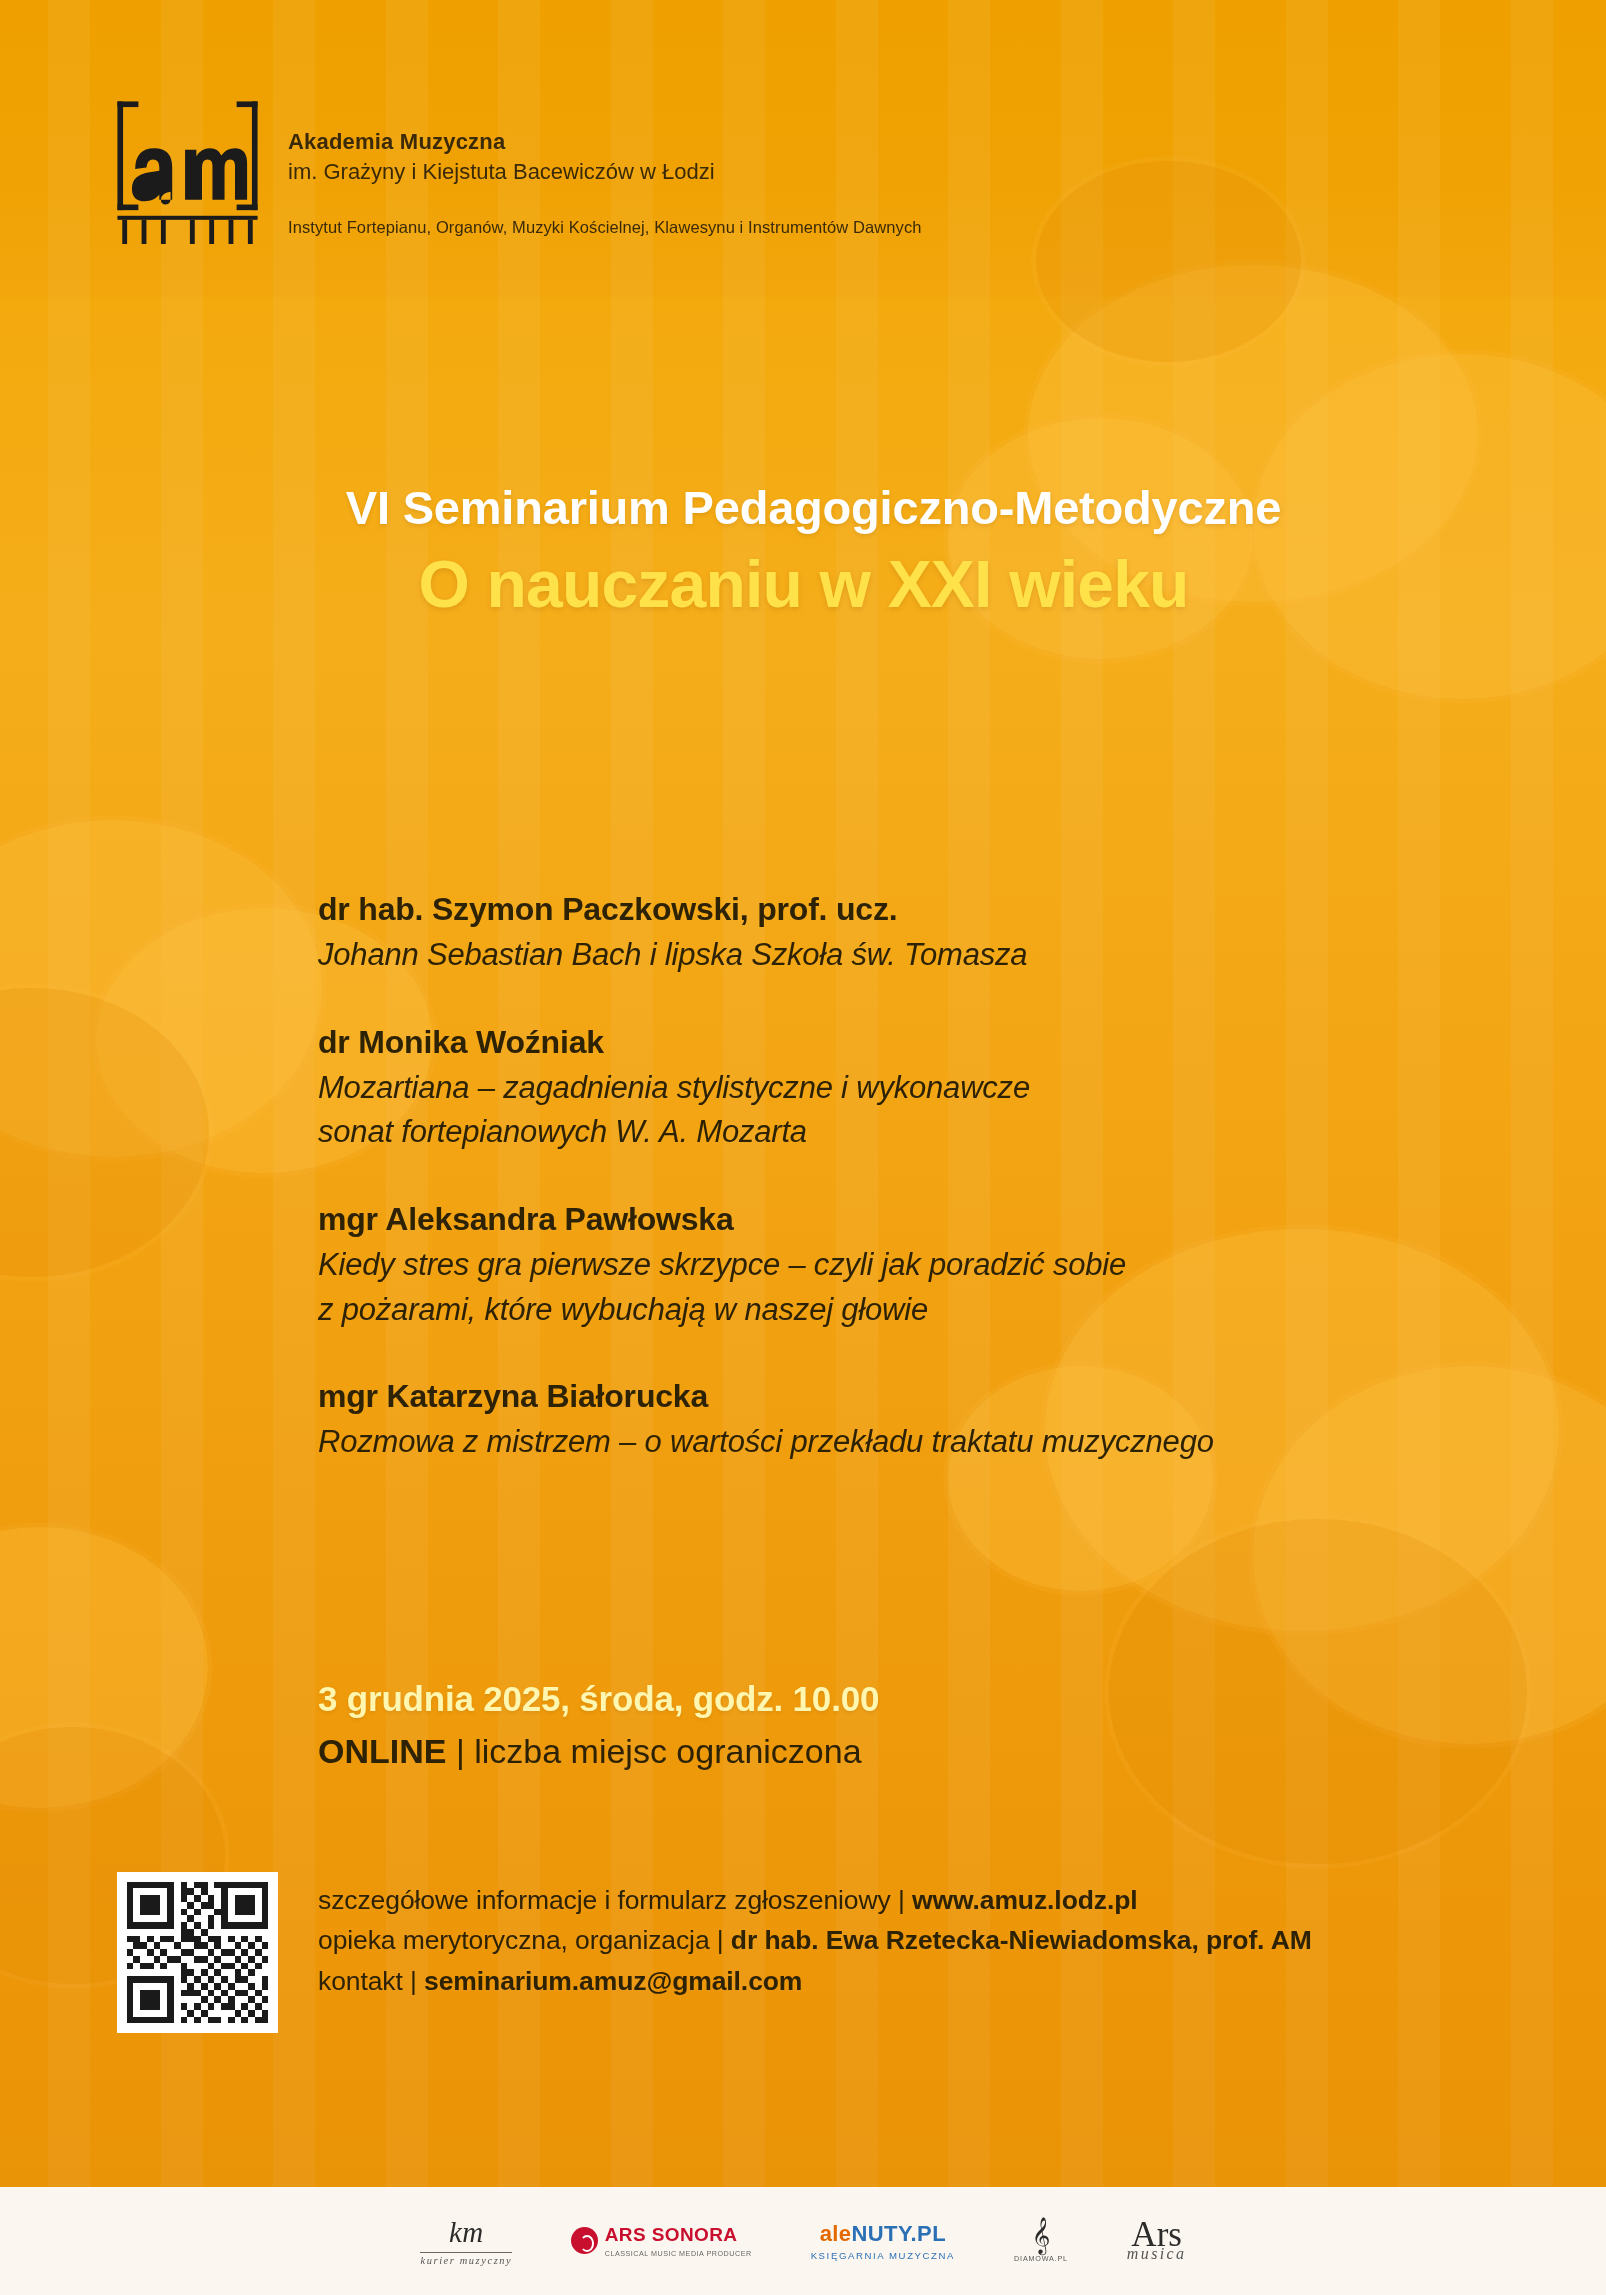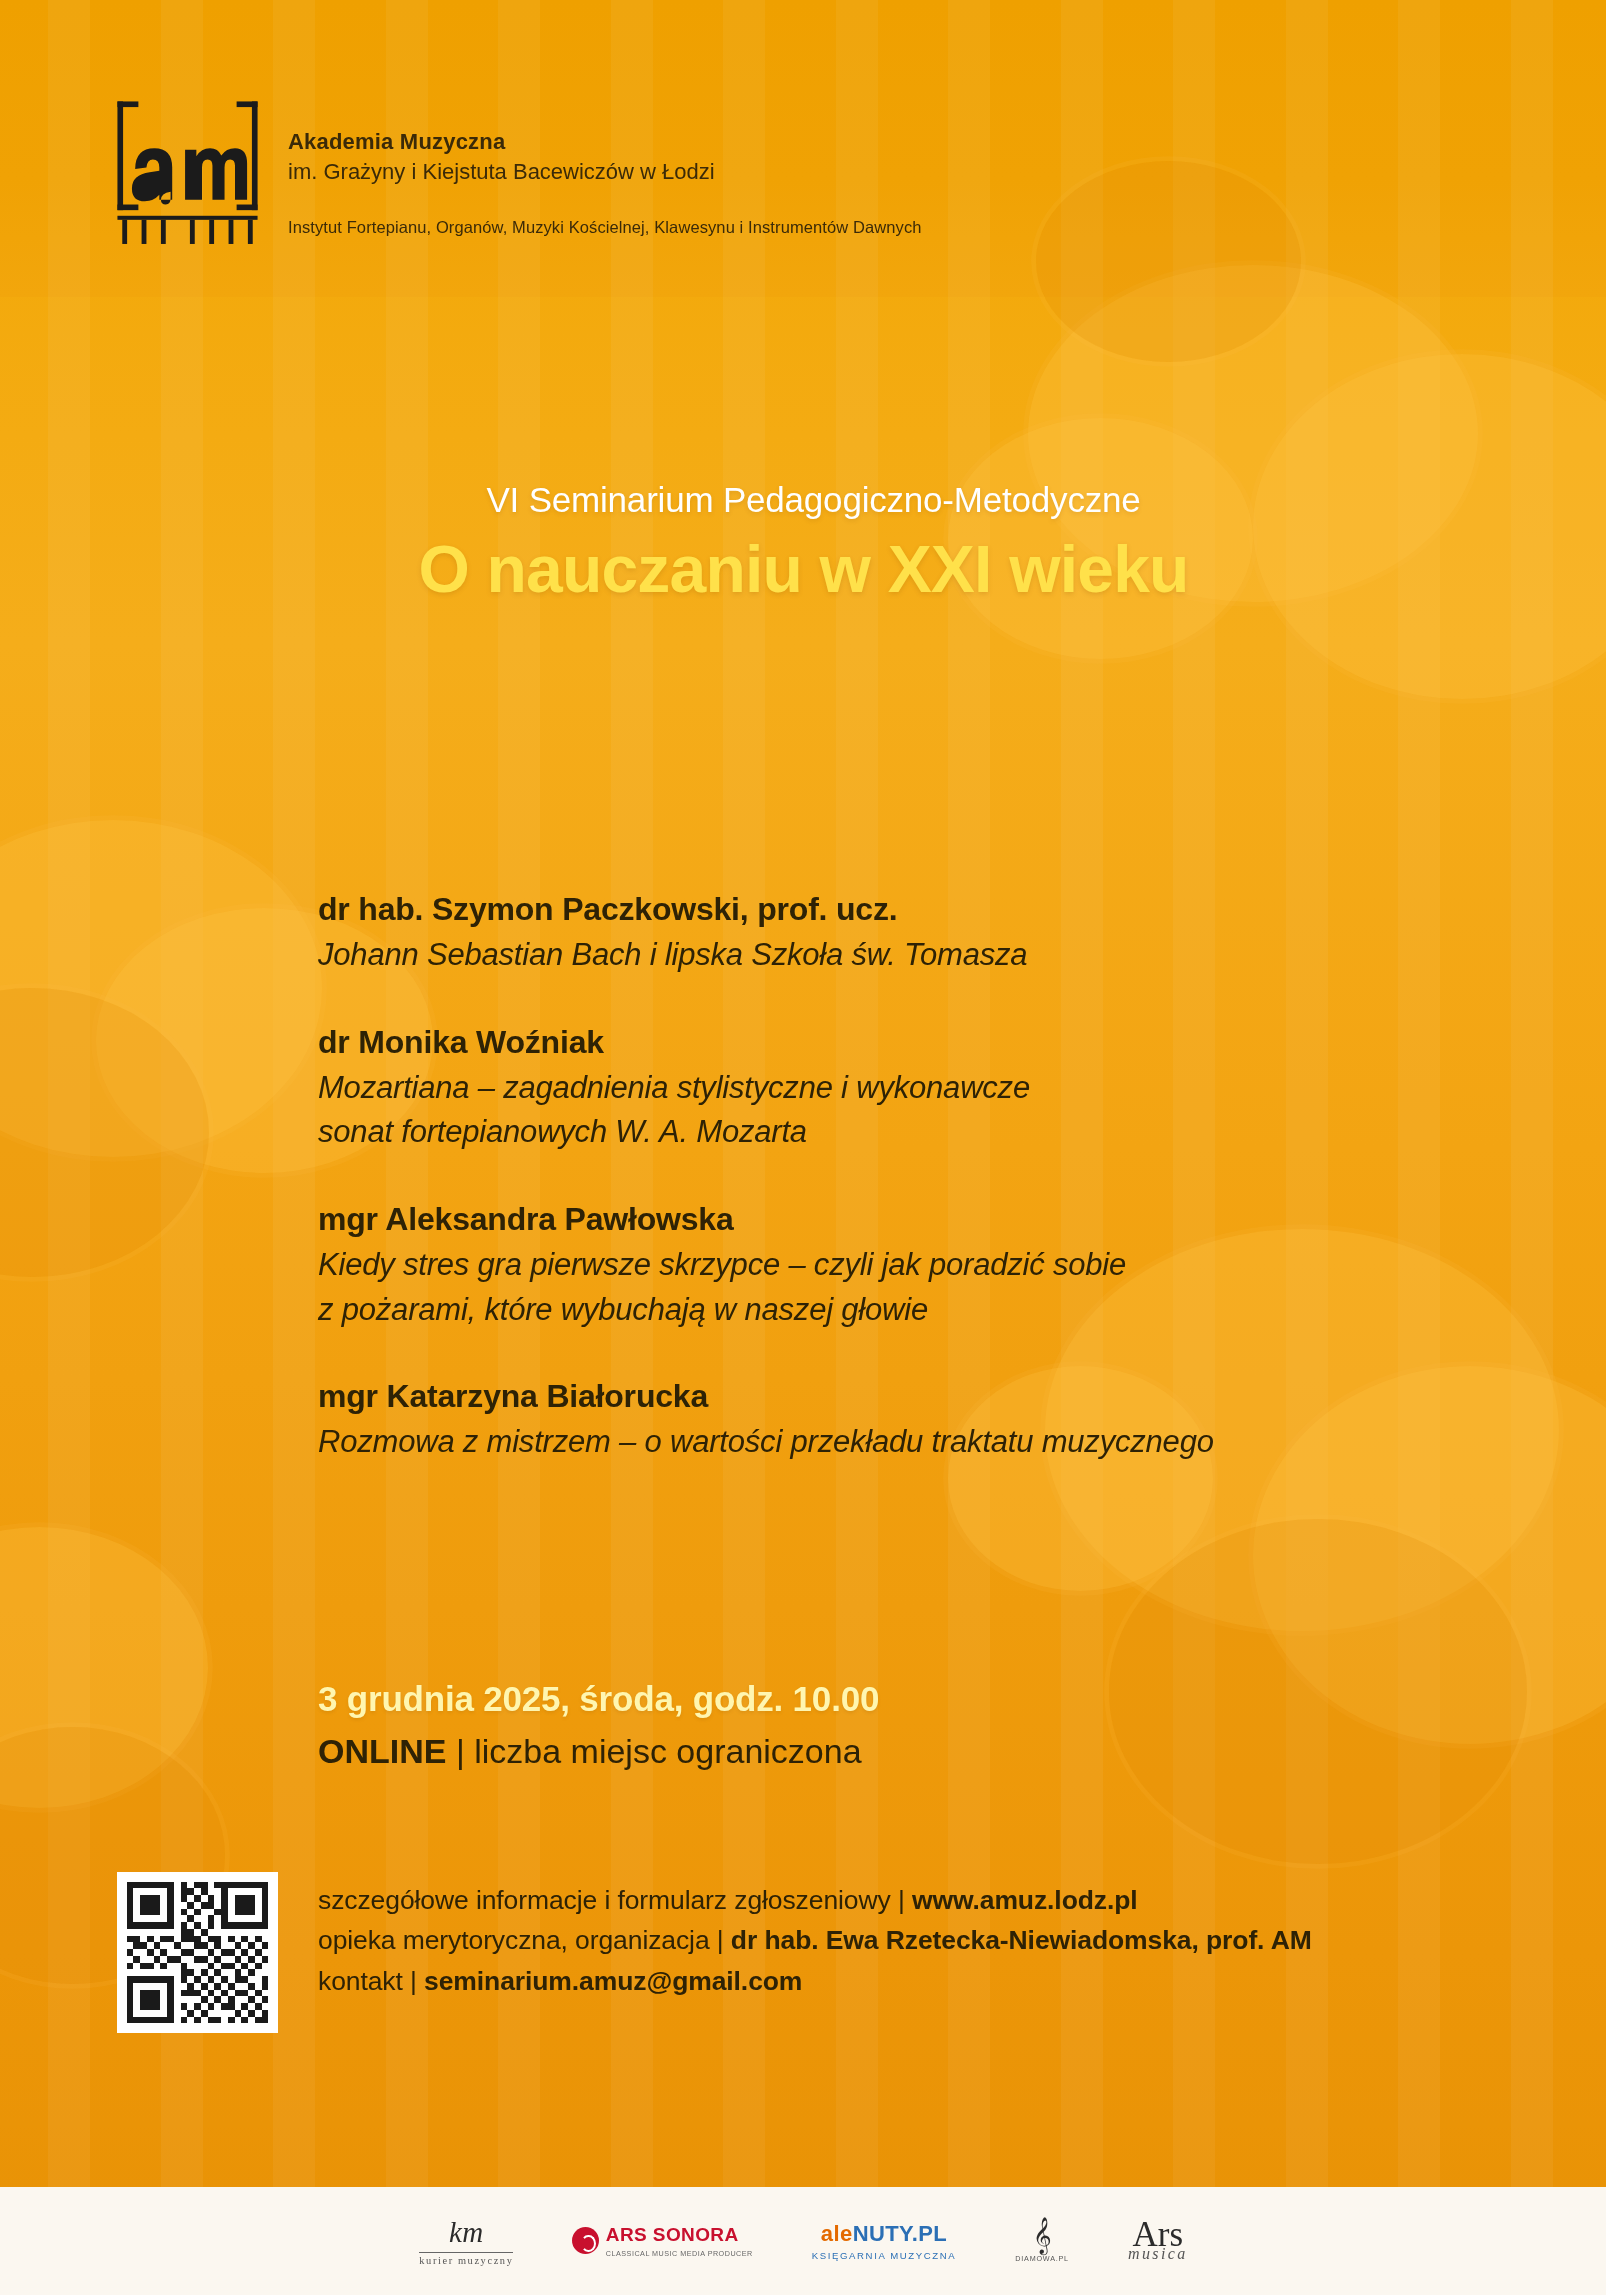--- a/index.html
+++ b/index.html
@@ -81,22 +81,22 @@
 
   
   .title-block {
     position: absolute;
     left: 0; right: 0;
     top: 480px;
     text-align: center;
     z-index: 5;
   }
   .title-main {
-    font-size: 35px;
-    font-weight: normal;
+    font-size: 47px;
+    font-weight: bold;
     color: #ffffff;
     letter-spacing: -0.2px;
     text-shadow: 0 1.6px 4px rgba(140, 80, 0, .18);
     padding-left: 20px;
   }
   .title-sub {
     margin-top: 11.2px;
     font-size: 66px;
     font-weight: bold;
     color: #ffe14a;
@@ -201,21 +201,21 @@
     display: flex;
     flex-direction: column;
     align-items: center;
     justify-content: center;
     color: #2b2b2b;
   }
   .sponsor .s-main { font-size: 20px; letter-spacing: 0.4px; }
   .sponsor .s-sub { font-size: 8px; letter-spacing: 1px; margin-top: 2.4px; color: #555; }
 
   .sp-km .s-main { font-family: "Liberation Serif", serif; font-size: 29px; font-style: italic; }
-  .sp-km .s-sub { font-family: "Liberation Serif", serif; font-size: 10.4px; letter-spacing: 1.6px; border-top: 0.8px solid #666; padding-top: 2.4px; }
+  .sp-km .s-sub { font-family: "Liberation Serif", serif; font-size: 10.4px; font-style: italic; letter-spacing: 1.6px; border-top: 0.8px solid #666; padding-top: 2.4px; }
 
   .sp-ars { display: flex; flex-direction: row; align-items: center; gap: 6.4px; }
   .sp-ars .circle {
     width: 27px; height: 27px; border-radius: 50%;
     background: #c8102e; position: relative;
   }
   .sp-ars .circle::after {
     content: ""; position: absolute; left: 8.8px; top: 7.2px;
     width: 10.4px; height: 13px; border: 2.4px solid #fff; border-left-color: transparent; border-radius: 50%;
   }

